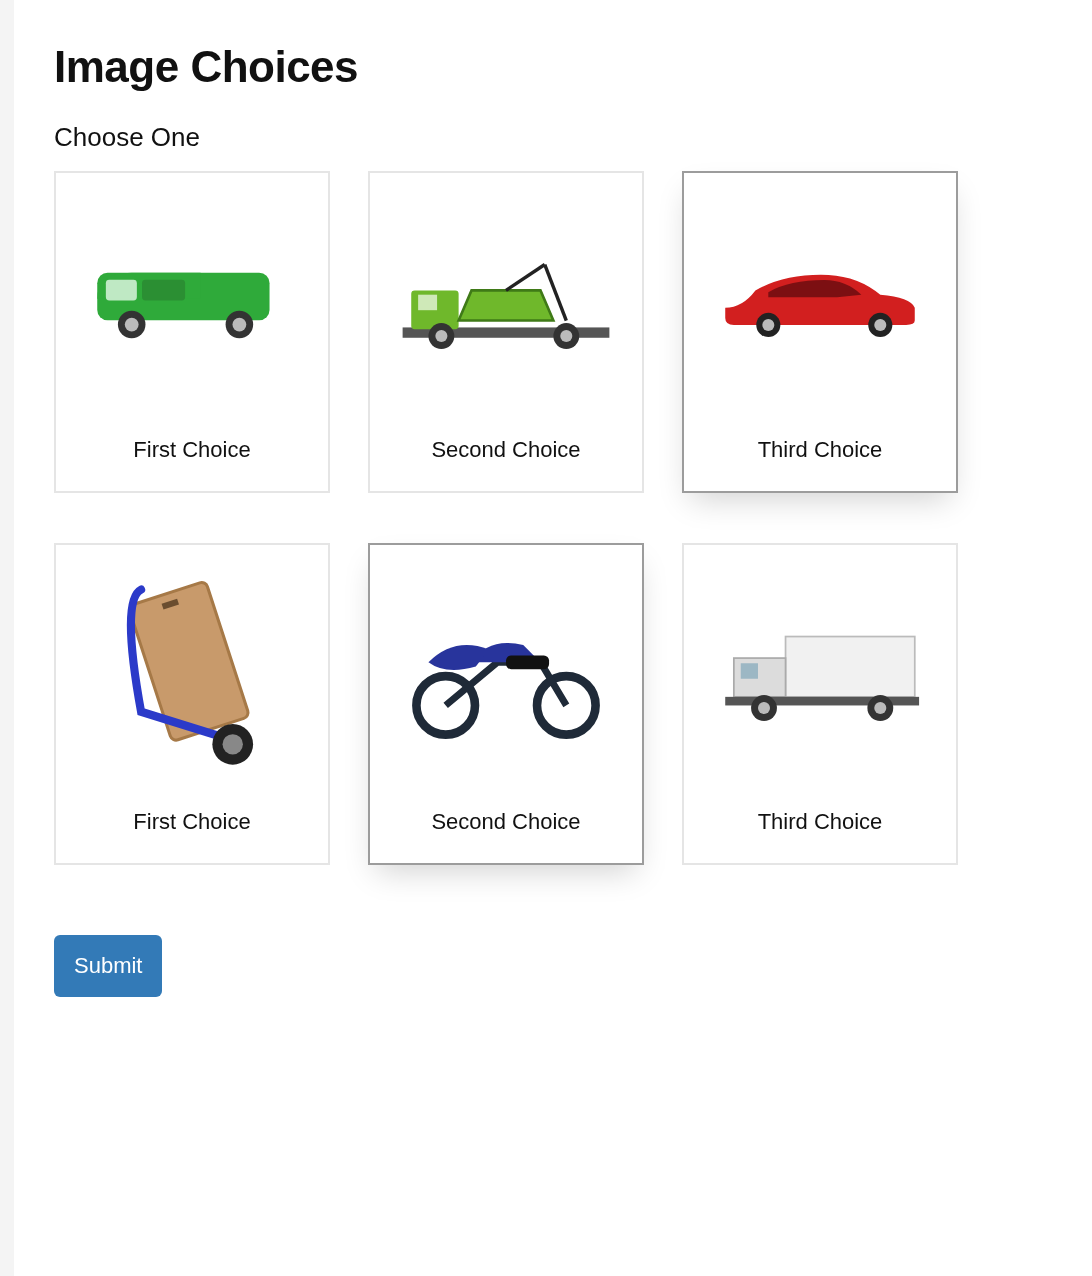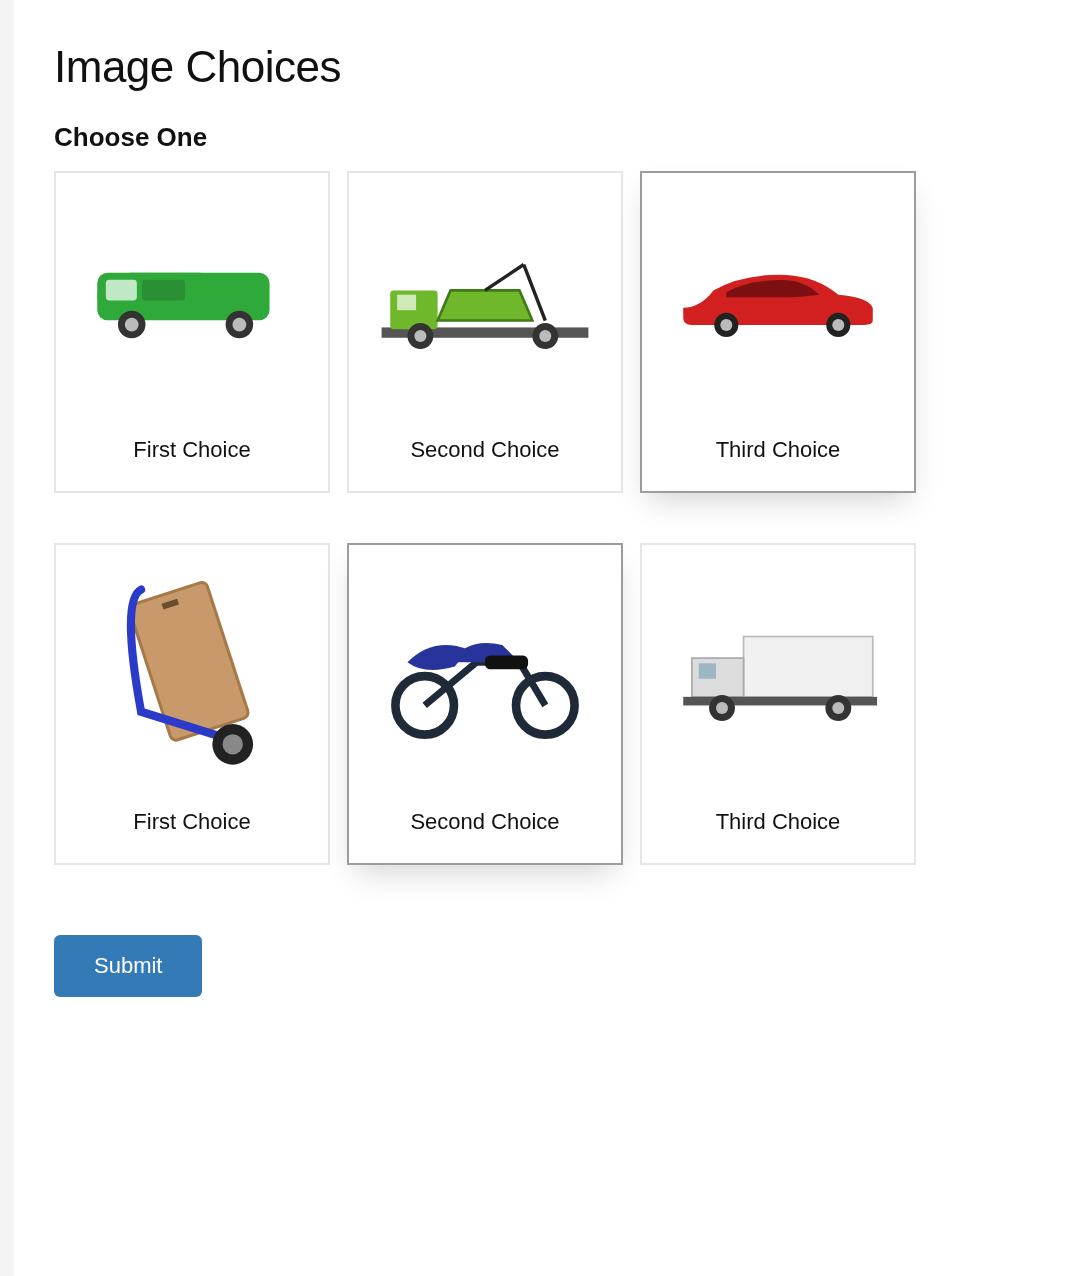--- a/index.html
+++ b/index.html
@@ -10,35 +10,35 @@
     color: #111;
   }
   .page {
     background: #fff;
     margin-left: 14px;
     padding: 42px 40px 150px 40px;
     min-height: 1276px;
   }
   .page-title {
     font-size: 44px;
-    font-weight: 400;
+    font-weight: 700;
     margin: 0 0 30px 0;
     letter-spacing: -0.5px;
   }
   .group {
     margin-bottom: 50px;
   }
   .group-heading {
     font-size: 26px;
-    font-weight: 700;
+    font-weight: 400;
     margin: 0 0 18px 0;
   }
   .choice-row {
     display: flex;
-    gap: 17px;
+    gap: 38px;
   }
   .choice {
     width: 276px;
     height: 322px;
     border: 2px solid #e5e5e5;
     background: #fff;
     display: flex;
     flex-direction: column;
     align-items: center;
     justify-content: flex-end;
@@ -63,21 +63,21 @@
     font-weight: 500;
     padding: 22px 10px 28px 10px;
     text-align: center;
   }
   .submit-btn {
     background: #337ab7;
     color: #fff;
     font-size: 22px;
     border: none;
     border-radius: 6px;
-    padding: 18px 40px;
+    padding: 18px 20px;
     cursor: pointer;
     margin-top: 20px;
   }
 </style>
 </head>
 <body>
 
 <div class="page">
 
   <h1 class="page-title">Image Choices</h1>

